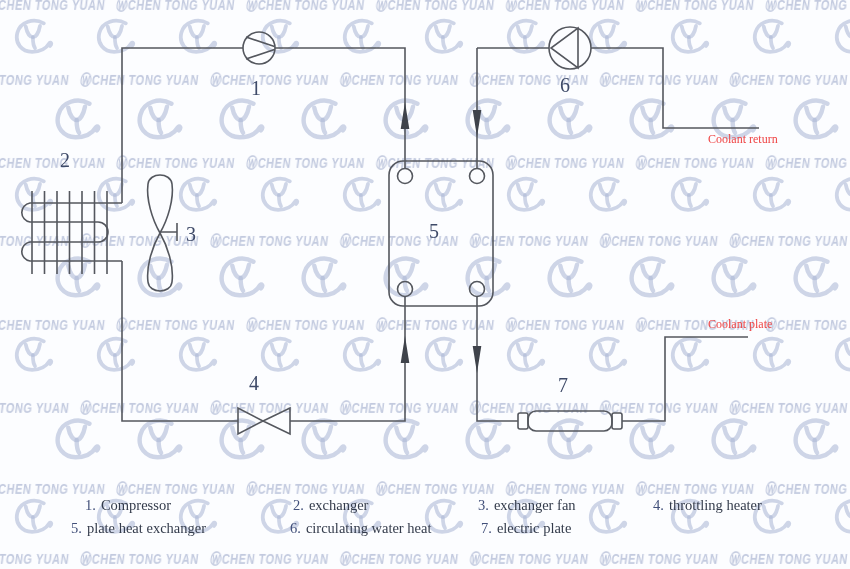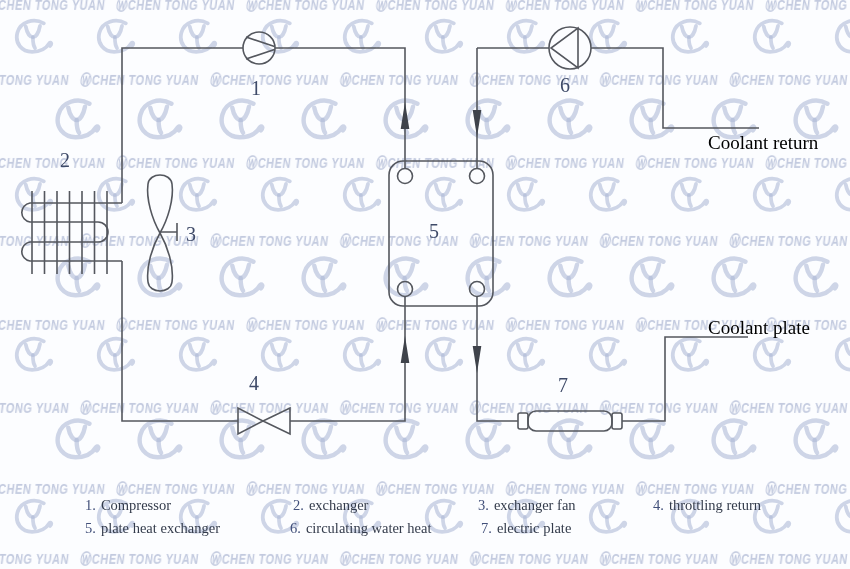--- a/index.html
+++ b/index.html
@@ -18,21 +18,21 @@
     letter-spacing:.5px;filter:blur(.4px);
   }
   .wm-logo{position:absolute;color:rgba(173,184,214,.58);}
   .wm-logo svg{width:100%;height:100%;display:block;}
   .wm-logo path{fill:none;stroke:currentColor;stroke-width:9;stroke-linecap:round;}
   
   .diagram-svg{position:absolute;left:0;top:0;z-index:1;}
   .ln{fill:none;stroke:#54575e;stroke-width:1.6px;}
   .arrow{fill:#3f434b;stroke:none;}
   .num{position:absolute;z-index:2;font-size:20px;color:#3e4a68;}
-  .flow-label{position:absolute;z-index:2;font-size:19px;color:#000000;}
+  .flow-label{position:absolute;z-index:2;font-size:12px;color:#ef4444;}
   .legend-item{position:absolute;z-index:2;font-size:14.5px;color:#333b4b;white-space:nowrap;}
   .legend-item .lnum{color:#42507a;margin-right:5px;}
 </style>
 </head>
 <body>
 
 <div class="stage">
 
   <div class="wm-layer" id="wm-layer">
       <div class="wm-band" style="top: -5px; left: -12px;">ⓌCHEN TONG YUAN ⓌCHEN TONG YUAN ⓌCHEN TONG YUAN ⓌCHEN TONG YUAN ⓌCHEN TONG YUAN ⓌCHEN TONG YUAN ⓌCHEN TONG YUAN ⓌCHEN TONG YUAN ⓌCHEN TONG YUAN </div>
@@ -642,23 +642,23 @@
     <div class="legend-item" style="left:85px;top:497px">
       <span class="lnum">1.</span><span>Compressor</span>
     </div>
     <div class="legend-item" style="left:293px;top:497px">
       <span class="lnum">2.</span><span>exchanger</span>
     </div>
     <div class="legend-item" style="left:478px;top:497px">
       <span class="lnum">3.</span><span>exchanger fan</span>
     </div>
     <div class="legend-item" style="left:653px;top:497px">
-      <span class="lnum">4.</span><span>throttling return</span>
-    </div>
-    <div class="legend-item" style="left:85px;top:520px">
+      <span class="lnum">4.</span><span>throttling heater</span>
+    </div>
+    <div class="legend-item" style="left:71px;top:520px">
       <span class="lnum">5.</span><span>plate heat exchanger</span>
     </div>
     <div class="legend-item" style="left:290px;top:520px">
       <span class="lnum">6.</span><span>circulating water heat</span>
     </div>
     <div class="legend-item" style="left:481px;top:520px">
       <span class="lnum">7.</span><span>electric plate</span>
     </div>
   </div>
 

